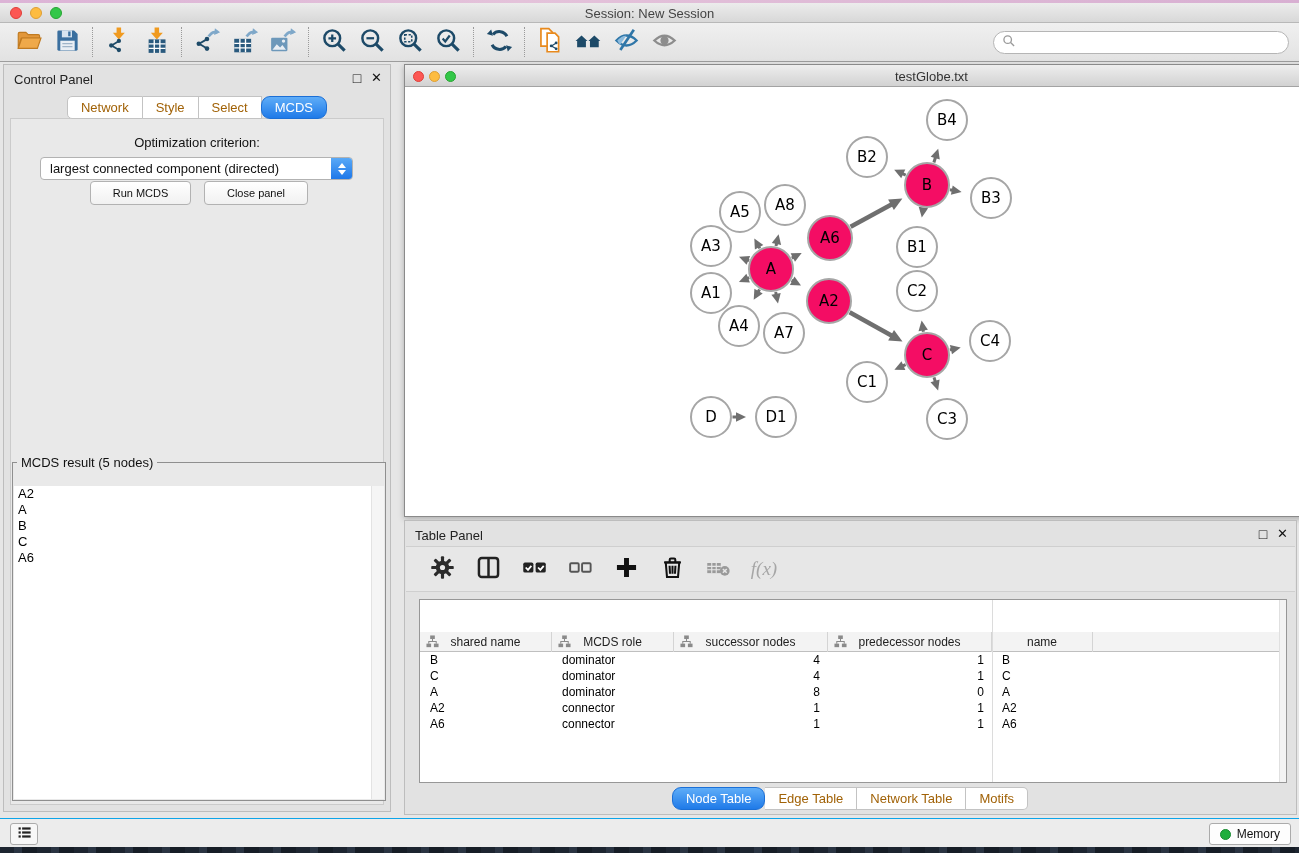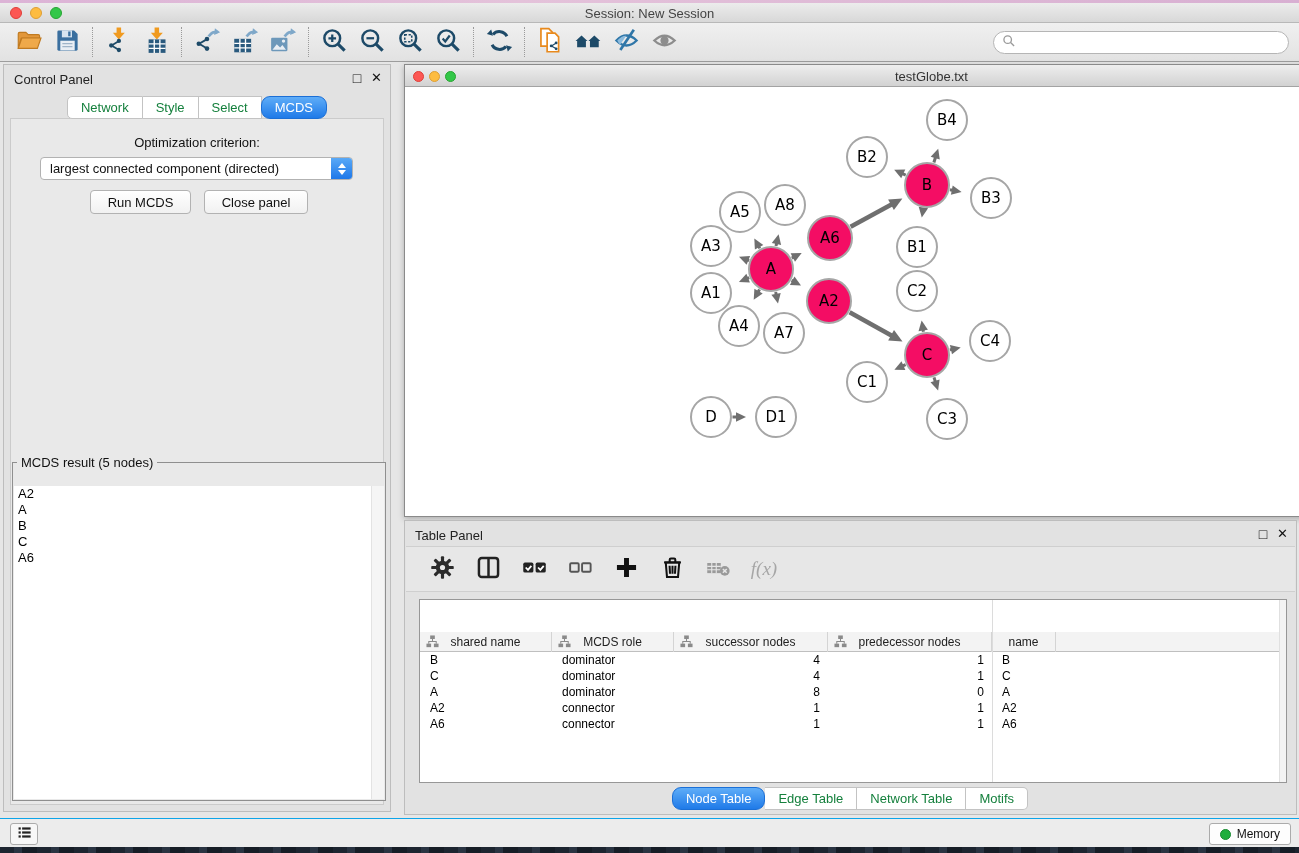--- a/index.html
+++ b/index.html
@@ -43,39 +43,39 @@
   .panel-icons { position:absolute; right:8px; top:6px; display:flex; gap:10px; }
   .panel-icon { font-size:13px; color:#111; line-height:14px; font-weight:bold; }
   .panel-icon.float { font-weight:normal; font-size:14px; }
 
   #cp-inner { position:absolute; left:6px; right:6px; top:53px; bottom:6px;
     background:#e9e9e9; border:1px solid #cbcbcb; }
   #cp-tabs { position:absolute; top:31px; left:0; width:100%;
     display:flex; justify-content:center; z-index:2; }
   .seg { display:flex; }
   .seg .tab { background:#fff; border:1px solid #c3c3c3; border-left:none;
-    height:23px; line-height:21px; padding:0 13px; font-size:13px; color:#15803d; }
+    height:23px; line-height:21px; padding:0 13px; font-size:13px; color:#a16207; }
   .seg .tab:first-child { border-left:1px solid #c3c3c3; border-radius:5px 0 0 5px; }
   .seg .tab:last-child { border-radius:0 5px 5px 0; }
   .seg .tab.selected { background:linear-gradient(#5fadf8,#1f7ae8);
     border:1px solid #1b6fd6; color:#fff; border-radius:9px; margin-left:-1px; }
 
   #opt-label { position:absolute; top:70px; width:100%; text-align:center;
     font-size:13px; color:#111; }
   #criterion { position:absolute; left:36px; top:92px; width:313px; height:23px;
     background:#fff; border:1px solid #b2b2b2; border-radius:4px; font-size:13px;
     color:#111; line-height:21px; padding-left:9px; }
   #criterion .stepper { position:absolute; right:0; top:0; width:21px; height:21px;
     background:linear-gradient(#59a9f7,#1e78e9); border-radius:0 3px 3px 0;
     display:flex; flex-direction:column; align-items:center; justify-content:center; gap:2px; }
   .chev { width:0; height:0; border-left:4px solid transparent; border-right:4px solid transparent; }
   .chev.up { border-bottom:5px solid #fff; }
   .chev.down { border-top:5px solid #fff; }
-  .cp-btn { position:absolute; top:125px; height:24px; background:linear-gradient(#ffffff,#f1f1f1);
-    border:1px solid #b2b2b2; border-radius:4px; font-size:13px; color:#111;
+  .cp-btn { position:absolute; top:116px; height:24px; background:linear-gradient(#ffffff,#f1f1f1);
+    border:1px solid #b2b2b2; border-radius:4px; font-size:11px; color:#111;
     font-family:inherit; }
   #run-btn { left:86px; width:101px; }
   #close-btn { left:200px; width:104px; }
 
   #result-box { position:absolute; left:8px; right:4px; top:390px; bottom:10px;
     border:1px solid #8f8f8f; background:#e9e9e9; }
   #result-box legend { font-size:13px; color:#111; margin-left:4px; padding:0 4px; }
   #result-list { position:absolute; left:1px; right:1px; top:16px; bottom:1px;
     background:#fff; overflow:hidden; }
   #result-list .track { position:absolute; right:0; top:0; bottom:0; width:13px;
@@ -644,21 +644,21 @@
             <span class="tree"><svg viewBox="0 0 14 14" width="13" height="13">
                 <g fill="#8a8a8a">
                   <rect x="4.5" y="0.5" width="5" height="3.8"></rect>
                   <rect x="0.5" y="9.3" width="5" height="3.8"></rect>
                   <rect x="8.5" y="9.3" width="5" height="3.8"></rect>
                 </g>
                 <path d="M7 4.3 V7 M3 9.3 V7 h8 v2.3" stroke="#8a8a8a" fill="none" stroke-width="1.1"></path>
               </svg></span>
             <span>predecessor nodes</span>
           </div>
-          <div class="nt-hcell" style="width: 64px; align-items: center;">
+          <div class="nt-hcell" style="width: 101px; align-items: center;">
             <span>name</span>
           </div>
         </div>
       <div id="nt-body">
           <div class="nt-row">
             <div class="nt-cell left" style="width: 132px;">B</div>
             <div class="nt-cell left" style="width: 122px;">dominator</div>
             <div class="nt-cell right" style="width: 154px;">4</div>
             <div class="nt-cell right" style="width: 164px;">1</div>
             <div class="nt-cell left" style="width: 85px;">B</div>

